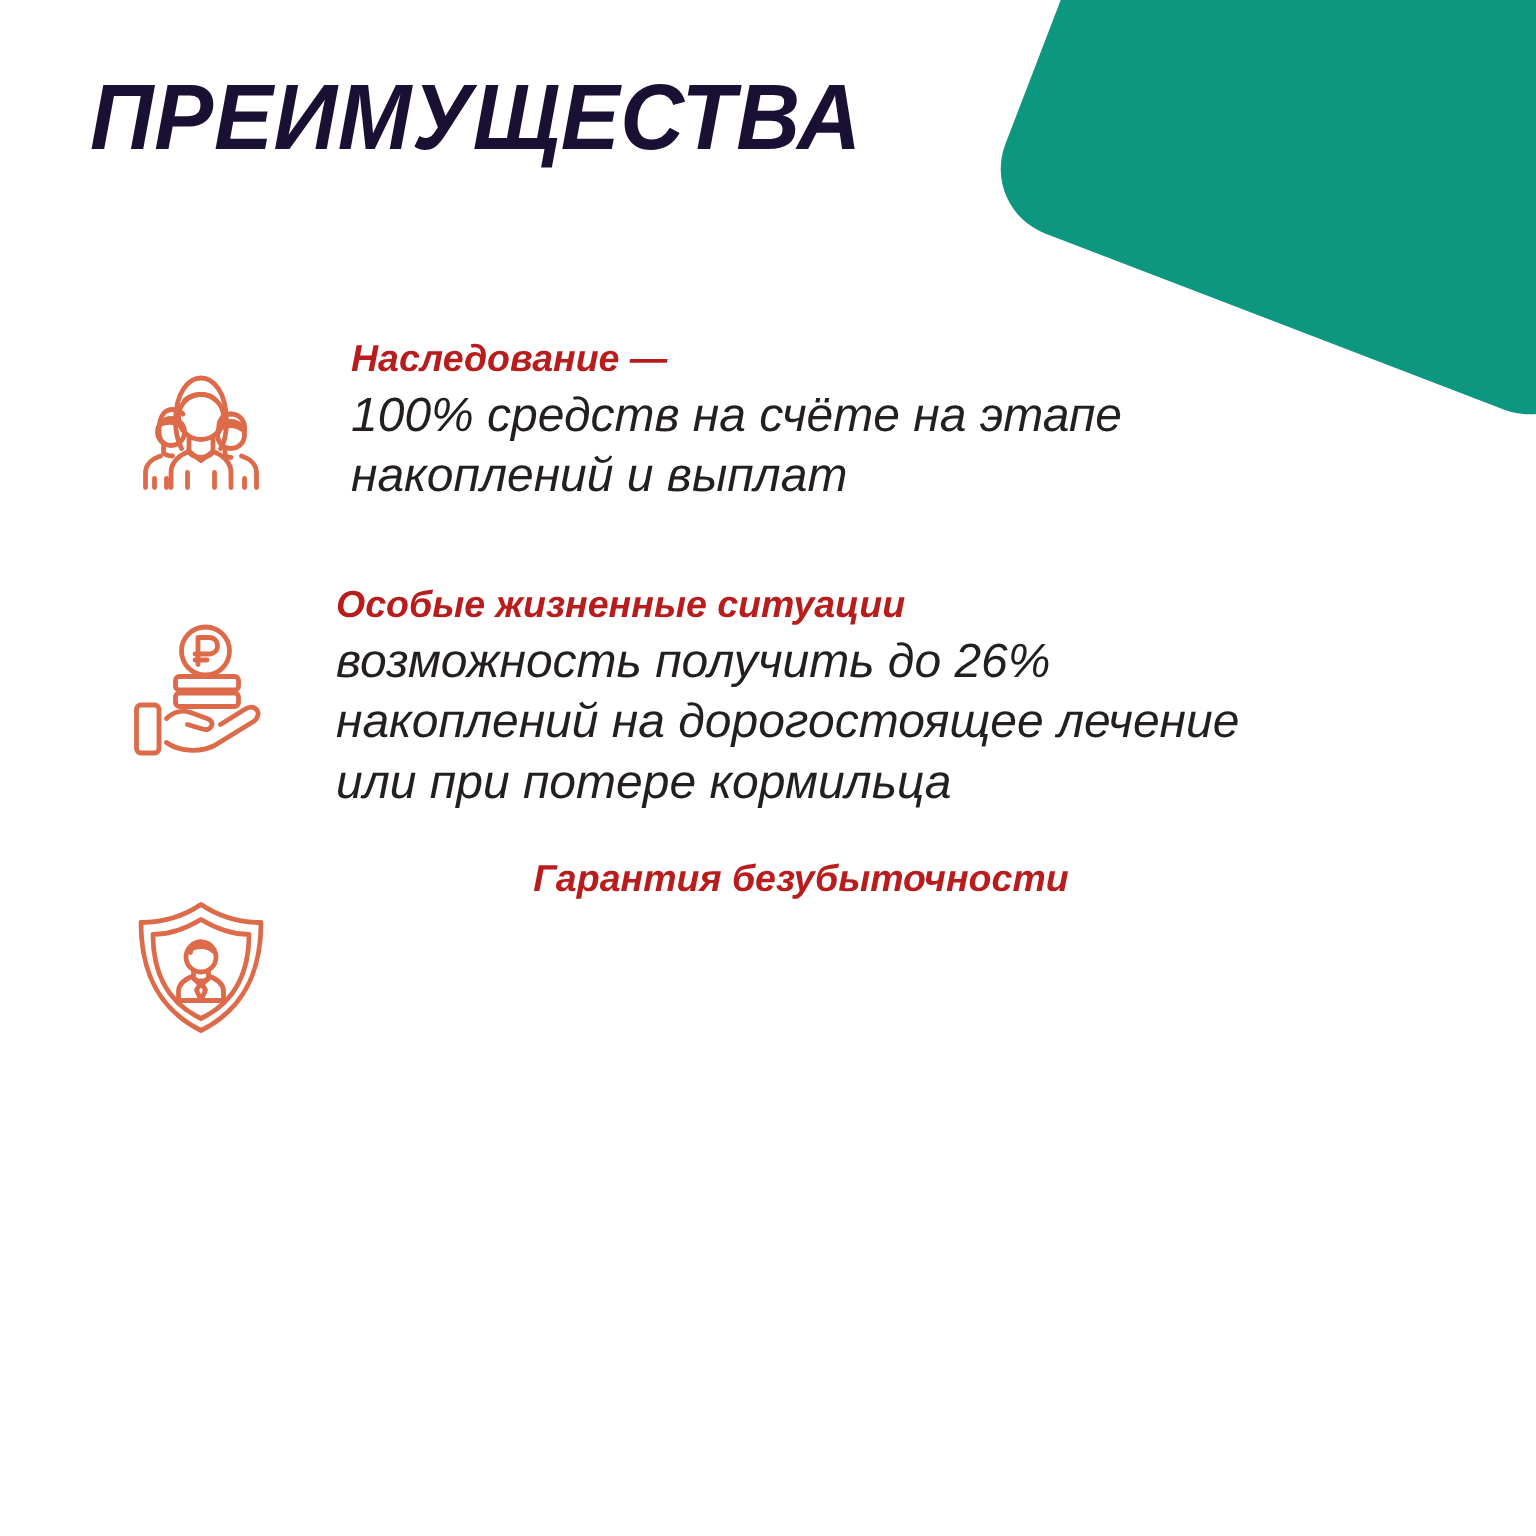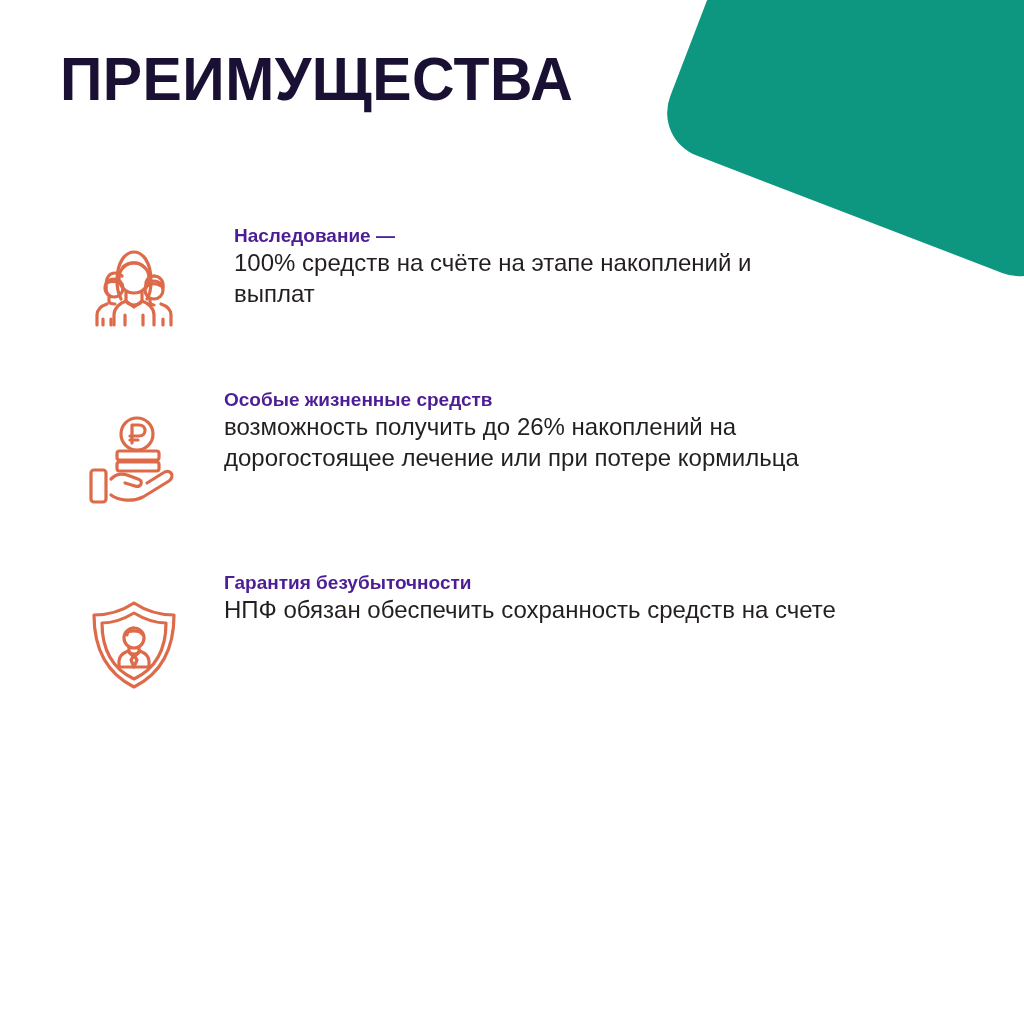--- a/index.html
+++ b/index.html
@@ -9,20 +9,21 @@
   }
   body {
     font-family: "Liberation Sans", "DejaVu Sans", sans-serif;
   }
   #slide {
     position: relative;
     width: 1024px;
     height: 768px;
     background: #ffffff;
     overflow: hidden;
+    font-style: italic;
   }
 
   
   .deco-green-wrap {
     position: absolute;
     top: -240px;
     right: -120px;
     width: 420px;
     height: 470px;
     overflow: visible;
@@ -73,46 +74,46 @@
     left: 78px;
     width: 112px;
     display: flex;
     align-items: center;
     justify-content: center;
   }
   .benefit .text-cell {
     position: absolute;
   }
   .b-head {
-    color: #4c1d95;
+    color: #b91c1c;
     font-weight: bold;
-    font-size: 19px;
+    font-size: 25px;
     line-height: 1.18;
     margin: 0 0 1px 0;
   }
   .b-body {
     color: #231F20;
-    font-size: 24px;
+    font-size: 32px;
     line-height: 1.28;
     margin: 0;
     font-weight: normal;
   }
 
   
   #benefit-1 { top: 0px; }
   #benefit-1 .icon-cell { top: 30px; }
   #benefit-1 .text-cell { left: 234px; top: 10px; width: 520px; }
 
   #benefit-2 { top: 180px; }
   #benefit-2 .icon-cell { top: 18px; }
   #benefit-2 .text-cell { left: 224px; top: -6px; width: 620px; }
 
   #benefit-3 { top: 370px; }
   #benefit-3 .icon-cell { top: 12px; }
-  #benefit-3 .text-cell { left: 224px; top: -13px; width: 620px; }
+  #benefit-3 .text-cell { left: 224px; top: -13px; width: 620px; text-align: center; }
 
   #benefit-4 { top: 530px; }
   #benefit-4 .icon-cell { top: 64px; }
   #benefit-4 .text-cell { left: 224px; top: 15px; width: 620px; }
 
   .icon-svg { display: block; }
 </style>
 </head>
 <body>
 
@@ -176,21 +177,21 @@
           <rect x="36" y="38" width="42" height="9" rx="2.5"></rect>
           <rect x="36" y="49" width="42" height="9" rx="2.5"></rect>
 
           <path d="M30 66 C34 62 40 60 46 62 L57 66 C60 67 61 69 60 71 C59 73 57 74 54 73 L44 70"></path>
           <path d="M30 82 C38 88 52 89 62 84 L88 68 C91 66 92 62 90 60 C88 58 85 58 82 60 L66 70"></path>
 
           <rect x="10" y="57" width="15" height="32" rx="3"></rect>
         </svg>
       </div>
       <div class="text-cell">
-        <div class="b-head">Особые жизненные средств</div>
+        <div class="b-head">Особые жизненные ситуации</div>
         <div class="b-body">возможность получить до 26% накоплений на дорогостоящее лечение или при потере кормильца</div>
       </div>
     </div>
 
     <div class="benefit" id="benefit-3">
       <div class="icon-cell">
         <svg class="icon-svg" width="96" height="96" viewBox="0 0 96 96" fill="none" stroke="#DD6B4A" stroke-width="3.2" stroke-linecap="round" stroke-linejoin="round">
 
           <path d="M48 6 C60 14 74 18 88 18 C88 46 80 74 48 90 C16 74 8 46 8 18 C22 18 36 14 48 6 Z"></path>
 
@@ -201,21 +202,20 @@
           <path d="M48 31 C44 31 41 34 41 38"></path>
 
           <path d="M43 50 L43 54 C43 56 45 57 48 57 C51 57 53 56 53 54 L53 50"></path>
           <path d="M33 70 L33 64 C33 59 37 56 42 54 L48 60 L54 54 C59 56 63 59 63 64 L63 70 Z"></path>
 
           <path d="M48 58 L45 63 L48 70 L51 63 Z"></path>
         </svg>
       </div>
       <div class="text-cell">
         <div class="b-head">Гарантия безубыточности</div>
-        <div class="b-body">НПФ обязан обеспечить сохранность средств на счете</div>
       </div>
     </div>
 
     <div class="benefit" id="benefit-4">
       <div class="icon-cell">
         <svg class="icon-svg" width="100" height="88" viewBox="0 0 100 88" fill="none" stroke="#DD6B4A" stroke-width="3.6" stroke-linecap="round" stroke-linejoin="round">
 
           <path d="M38 20 L14 20 C11 20 9 22 9 25 L9 72 C9 75 11 77 14 77 L61 77 C64 77 66 75 66 72 L66 50"></path>
 
           <path d="M58 30 L33 30 C31 30 30 31.5 30 33.5 L30 62"></path>

